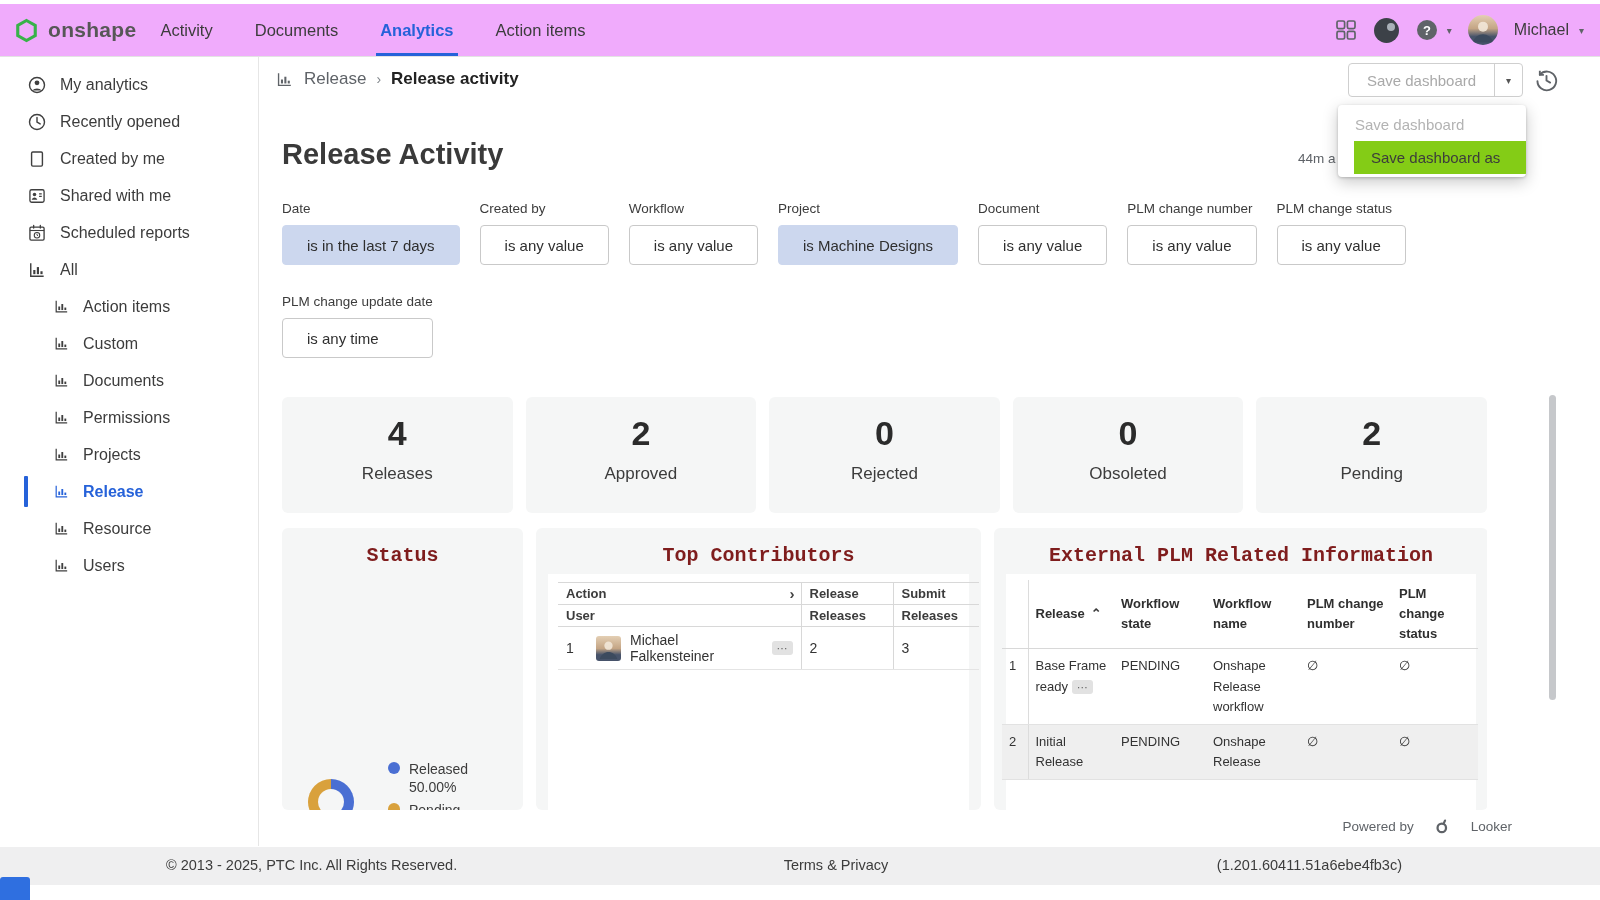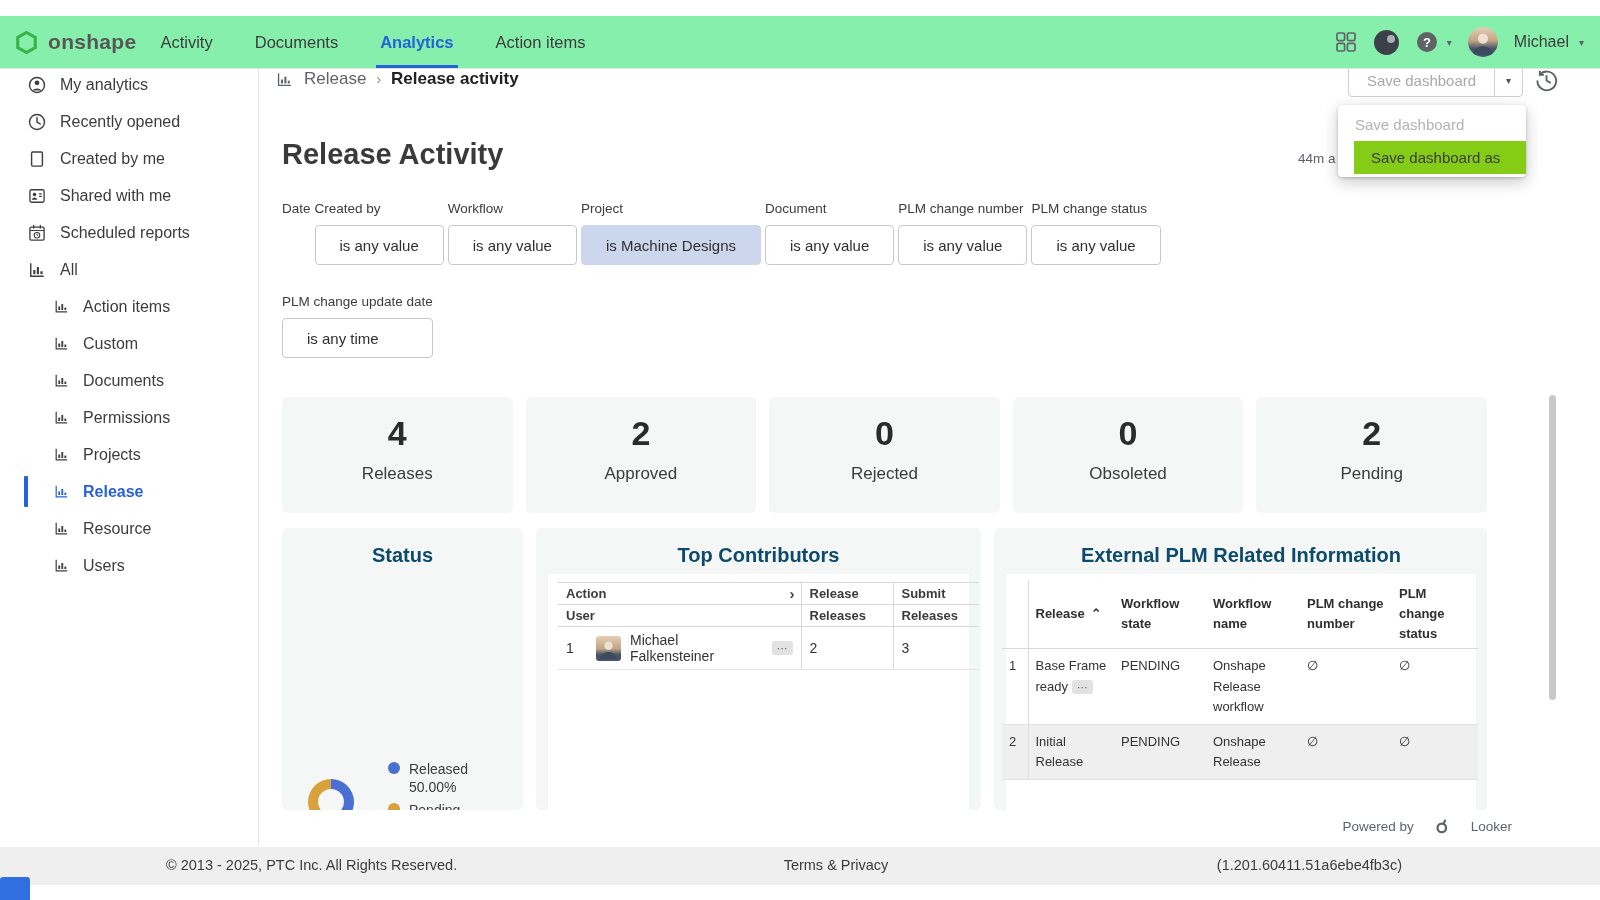--- a/index.html
+++ b/index.html
@@ -1,20 +1,20 @@
 <!DOCTYPE html>
 <html><head>
 <meta charset="utf-8">
 <style>
   html,body{margin:0;padding:0;}
   body{width:1600px;height:900px;overflow:hidden;font-family:"Liberation Sans",sans-serif;color:#3c3c3c;background:#fff;}
   .app{position:relative;width:1600px;height:900px;}
 
   
-  .navbar{position:absolute;top:16px;left:0;right:0;height:52px;background:#86efac;border-bottom:1px solid #e3e3e3;display:flex;align-items:center;z-index:40;}
+  .navbar{position:absolute;top:4px;left:0;right:0;height:52px;background:#f0abfc;border-bottom:1px solid #e3e3e3;display:flex;align-items:center;z-index:40;}
   .brand{display:flex;align-items:center;gap:9px;padding-left:14px;cursor:pointer;}
   .brand-text{font-size:21px;color:#575757;font-weight:600;letter-spacing:.3px;}
   .nav-links{display:flex;height:100%;margin-left:24px;gap:42px;}
   .nav-link{display:flex;align-items:center;height:100%;font-size:16.5px;color:#3c3c3c;position:relative;cursor:pointer;}
   .nav-link.active{color:#2662d9;font-weight:700;}
   .nav-link.active::after{content:"";position:absolute;left:-4px;right:-4px;bottom:0;height:3px;background:#2662d9;}
   .nav-right{margin-left:auto;display:flex;align-items:center;gap:16px;padding-right:16px;}
   .nav-ic{width:24px;height:24px;color:#5f6368;cursor:pointer;}
   .dark-orb{width:25px;height:25px;border-radius:50%;background:#3c4148;position:relative;cursor:pointer;}
   .dark-orb::after{content:"";position:absolute;right:4px;top:5px;width:8px;height:8px;border-radius:50%;background:#a9b0b8;}
@@ -48,35 +48,35 @@
   .history-btn{position:absolute;left:1274px;top:16px;width:25px;height:25px;color:#5f6368;cursor:pointer;}
 
   .page-title{position:absolute;left:22px;top:86px;font-size:29px;font-weight:700;color:#3a3a3a;}
   .updated{position:absolute;left:1038px;top:99px;font-size:13.5px;color:#5f6368;white-space:nowrap;}
 
   .save-menu{position:absolute;left:1078px;top:53px;width:188px;background:#fff;border-radius:4px;box-shadow:0 1px 3px rgba(0,0,0,.2),0 5px 16px rgba(0,0,0,.22);z-index:30;overflow:hidden;padding:3px 0;}
   .menu-item{height:33px;display:flex;align-items:center;padding:0 17px;font-size:15px;color:#3c3c3c;cursor:pointer;}
   .menu-item.disabled{color:#b3b3b3;}
   .menu-item.hover{background:#84cc16;margin-left:16px;}
 
-  .filters-row1{position:absolute;left:22px;top:149px;display:flex;gap:4px;}
+  .filters-row1{position:absolute;left:22px;top:149px;display:flex;gap:20px;}
   .filters-row2{position:absolute;left:22px;top:242px;display:flex;justify-content:center;}
   .filter-group{display:flex;flex-direction:column;}
   .filter-label{font-size:13.5px;color:#3c3c3c;margin-bottom:9px;}
   .filter-btn{height:40px;border:1px solid #c9c9c9;border-radius:4px;background:#fff;font-size:15px;color:#2f2f2f;padding:0 24px;display:flex;align-items:center;cursor:pointer;white-space:nowrap;box-sizing:border-box;}
   .filter-btn.selected{background:#ccd7ee;border-color:#ccd7ee;}
 
   .kpi-row{position:absolute;left:22px;top:345px;width:1205px;height:116px;display:flex;gap:13px;}
   .kpi{flex:1;background:#f5f6f6;border-radius:6px;text-align:center;padding-top:18px;box-sizing:border-box;}
   .kpi-value{font-size:34px;font-weight:700;color:#2b2b2b;line-height:1.1;}
   .kpi-label{font-size:17px;color:#3c3c3c;margin-top:12px;}
 
   .cards{position:absolute;left:22px;top:476px;width:1205px;height:282px;display:flex;gap:13px;overflow:hidden;}
   .card{background:#f5f6f6;border-radius:6px;position:relative;overflow:hidden;box-sizing:border-box;flex:none;height:282px;}
-  .card-title{font-size:20px;font-weight:700;color:#0c4a6e;text-align:center;margin-top:16px;}
+  .card-title{font-size:20px;font-weight:700;color:#7f1d1d;text-align:center;margin-top:16px;font-family:Liberation Mono, monospace;}
   .card-status{width:241px;}
   .card-contrib{width:445px;}
   .card-plm{width:494px;}
   .table-panel{position:absolute;left:12px;right:12px;top:46px;bottom:0;background:#fff;}
 
   
   .legend{position:absolute;left:106px;top:232px;display:flex;flex-direction:column;gap:5px;}
   .legend-item{display:flex;gap:9px;font-size:14px;color:#3c3c3c;}
   .legend-dot{width:12px;height:12px;border-radius:50%;margin-top:2px;flex:none;background:#888;}
   .legend-txt div{line-height:1.3;}
@@ -325,20 +325,21 @@
     <svg class="icn history-btn">
         <use href="#i-history"></use>
       </svg>
 
     <h1 class="page-title" style="margin:0">Release Activity</h1>
     <span class="updated">44m a</span>
 
     <div class="filters-row1">
       <div class="filter-group">
         <span class="filter-label">Date</span>
+        <button class="filter-btn selected">is in the last 7 days</button>
       </div>
       <div class="filter-group">
         <span class="filter-label">Created by</span>
         <button class="filter-btn">is any value</button>
       </div>
       <div class="filter-group">
         <span class="filter-label">Workflow</span>
         <button class="filter-btn">is any value</button>
       </div>
       <div class="filter-group">

